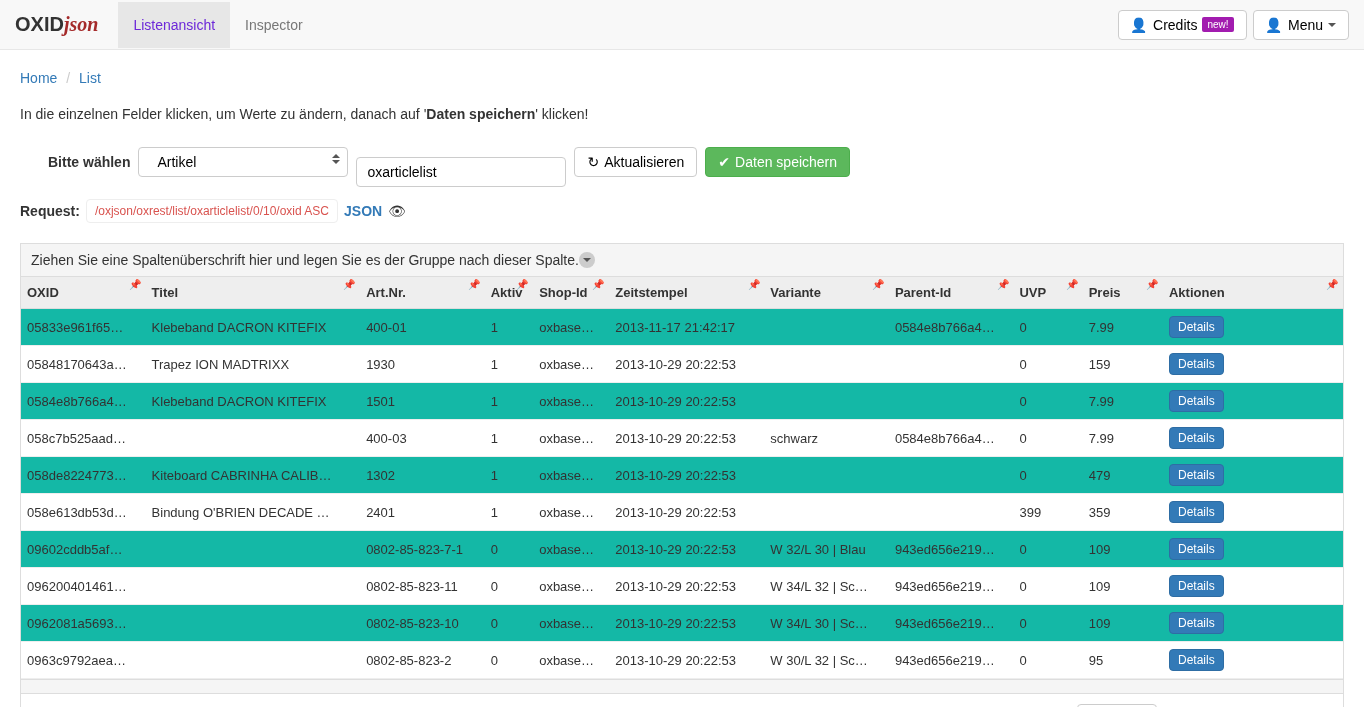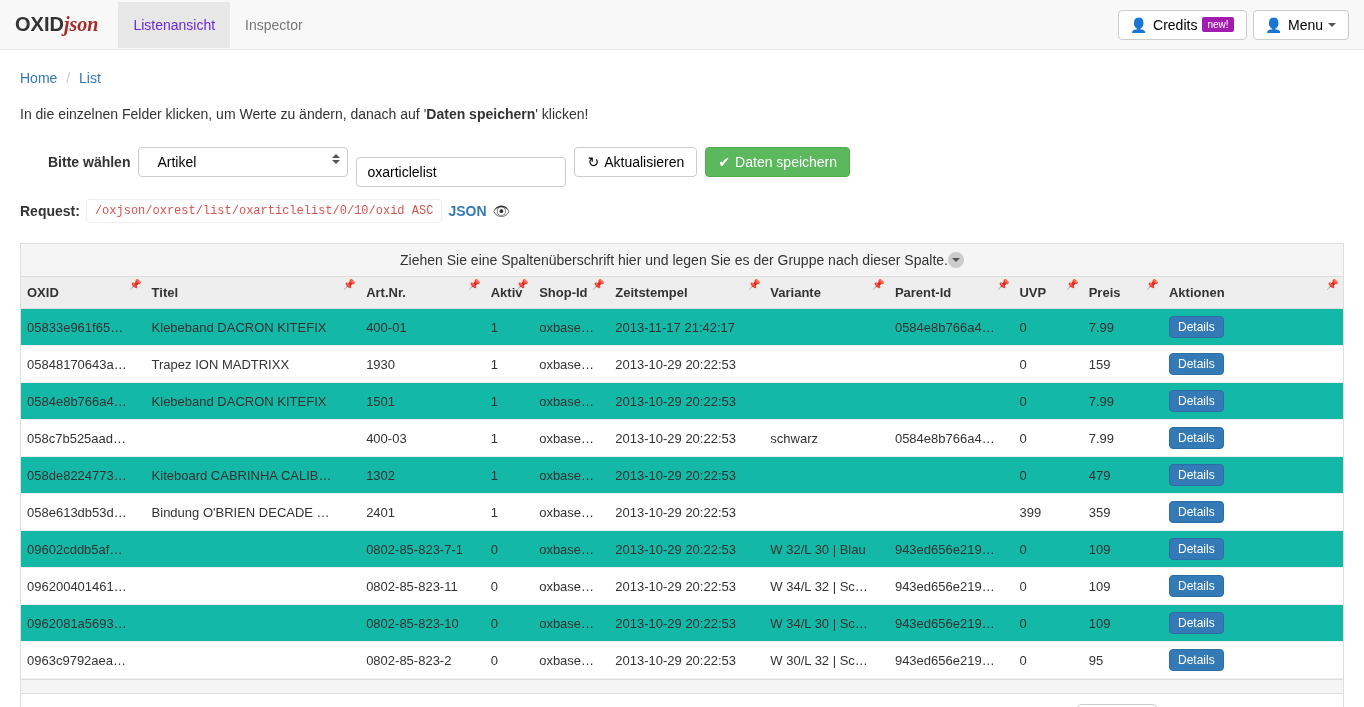--- a/index.html
+++ b/index.html
@@ -21,24 +21,24 @@
 .breadcrumb .sep { color: #ccc; padding: 0 5px; }
 .help-text { margin-bottom: 15px; }
 .form-row { display: flex; align-items: center; gap: 8px; margin-bottom: 12px; flex-wrap: wrap; }
 .form-row label { font-weight: bold; margin-left: 28px; }
 select.form-control { padding: 6px 24px 6px 18px; border: 1px solid #ccc; border-radius: 4px; font-size: 14px; appearance: none; background: #fff; }
 .select-wrap { position: relative; display: inline-block; }
 .select-wrap::after { content: ""; position: absolute; right: 8px; top: 50%; transform: translateY(-50%); width: 0; height: 0; border-left: 4px solid transparent; border-right: 4px solid transparent; border-top: 4px solid #555; pointer-events: none; }
 .select-wrap.up-down::before { content: ""; position: absolute; right: 8px; top: 50%; transform: translateY(-8px); width: 0; height: 0; border-left: 4px solid transparent; border-right: 4px solid transparent; border-bottom: 4px solid #555; pointer-events: none; }
 input.form-control { padding: 6px 10px; border: 1px solid #ccc; border-radius: 4px; font-size: 14px; }
 .request-line { display: flex; align-items: center; gap: 6px; margin-bottom: 20px; }
-.url-box { border: 1px solid #eee; padding: 4px 8px; border-radius: 4px; font-family: Liberation Mono, monospace; font-size: 12px; color: #d9534f; }
+.url-box { border: 1px solid #eee; padding: 4px 8px; border-radius: 4px; font-family: Liberation Sans, sans-serif; font-size: 12px; color: #d9534f; }
 .json-link { color: #337ab7; cursor: pointer; font-weight: bold; }
 .grid { border: 1px solid #ddd; }
-.grid-groupbar { background: #f5f5f5; padding: 8px 10px; border-bottom: 1px solid #ddd; display: flex; justify-content: center; align-items: center; }
+.grid-groupbar { background: #f5f5f5; padding: 8px 10px; border-bottom: 1px solid #ddd; display: flex; justify-content: flex-start; align-items: center; }
 .minus-circle { width: 16px; height: 16px; border-radius: 50%; background: #ccc; display: flex; align-items: center; justify-content: center; font-size: 12px; color: #555; cursor: pointer; }
 table { width: 100%; border-collapse: collapse; table-layout: fixed; }
 th { background: #eee; padding: 8px 6px; text-align: left; border-bottom: 1px solid #ddd; font-weight: bold; position: relative; font-size: 13px; }
 th .pin { position: absolute; right: 4px; top: 2px; font-size: 10px; color: #666; cursor: pointer; }
 td { padding: 7px 6px; border-bottom: 1px solid #eee; white-space: nowrap; overflow: hidden; text-overflow: ellipsis; font-size: 13px; }
 tr.alt td { background: #14b8a6; }
 .grid-footer { background: #fff; border-top: 1px solid #ddd; }
 .footer-row1 { height: 14px; border-bottom: 1px solid #ddd; background: #f5f5f5; }
 .footer-row2 { display: flex; justify-content: space-between; align-items: center; padding: 10px; }
 .pager { display: flex; align-items: center; gap: 6px; }

